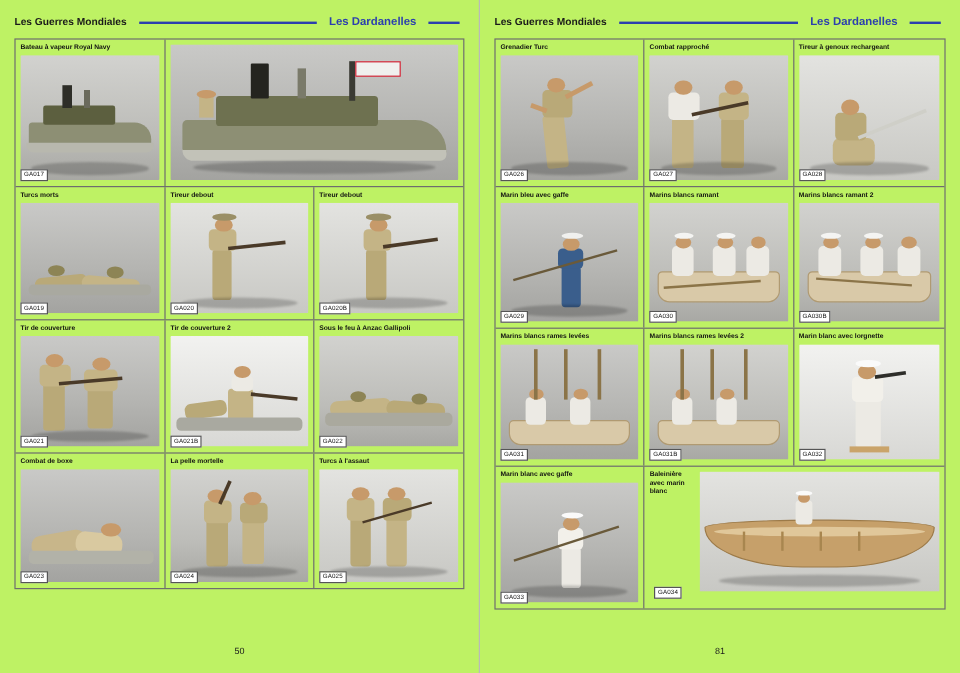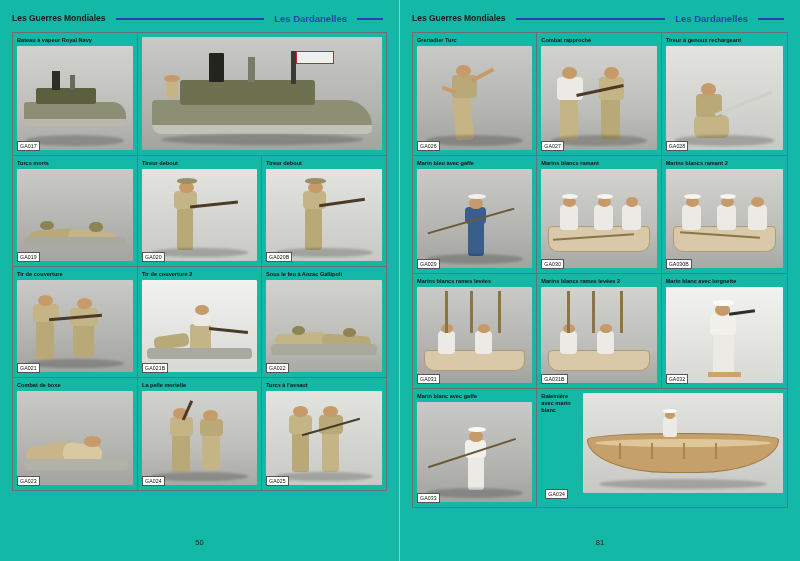--- a/index.html
+++ b/index.html
@@ -11,21 +11,21 @@
     width: 800px;
     height: 561px;
     font-family: "Liberation Sans", sans-serif;
     overflow: hidden;
   }
   .spread {
     position: relative;
     width: 800px;
     height: 561px;
     display: flex;
-    background: #14b8a6;
+    background: #bef264;
   }
   .page {
     position: relative;
     width: 400px;
     height: 561px;
     box-sizing: border-box;
     padding: 10px 12px 0 12px;
   }
   .page.left { border-right: 1px solid #b9b9b9; }
   .page-header {

